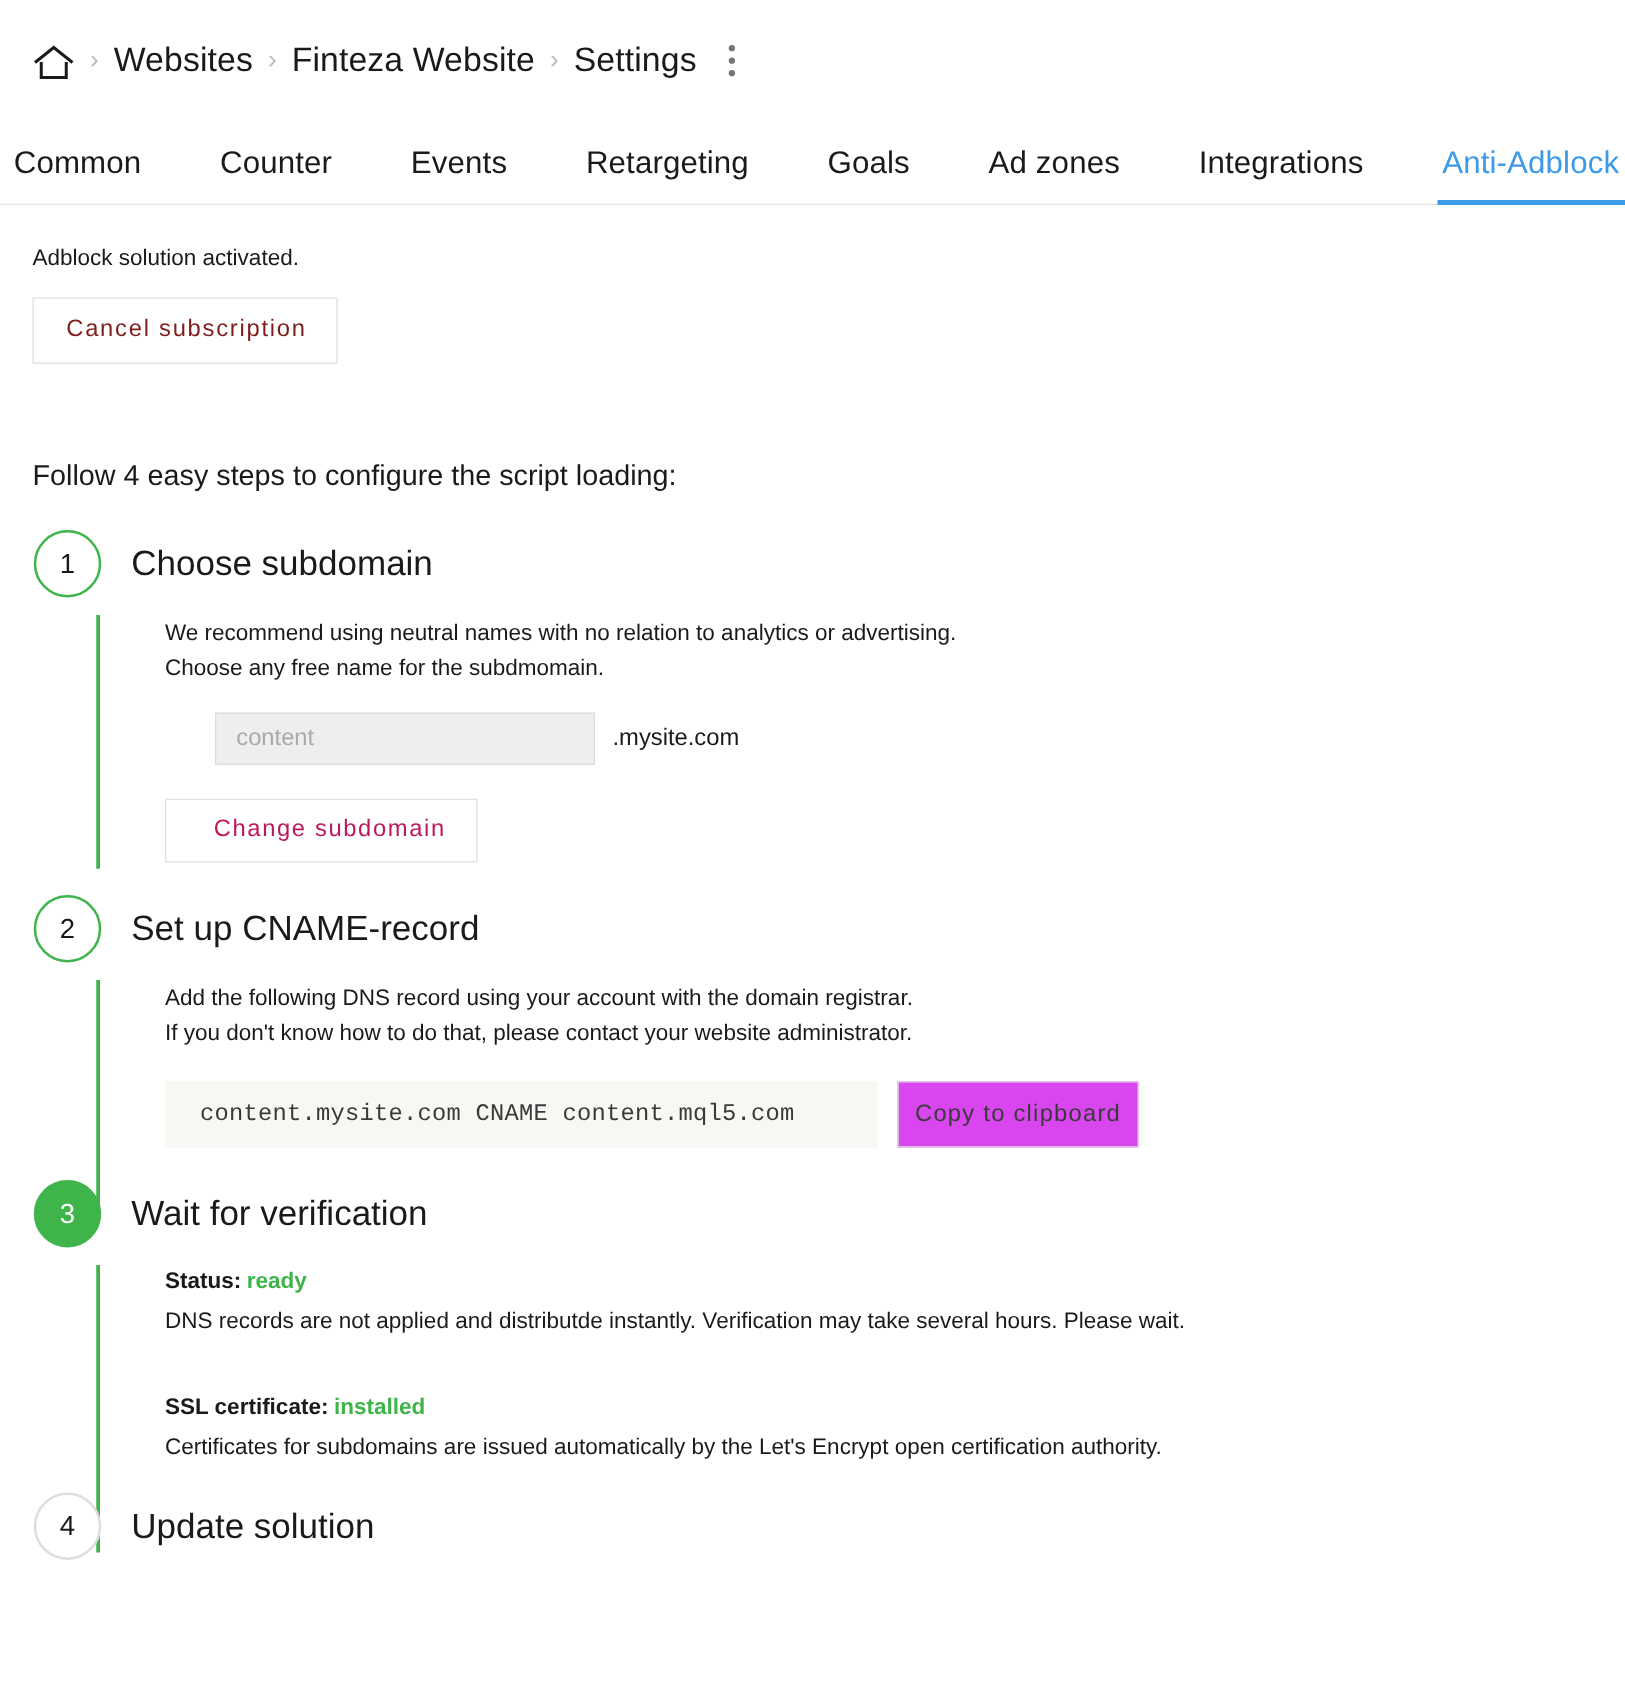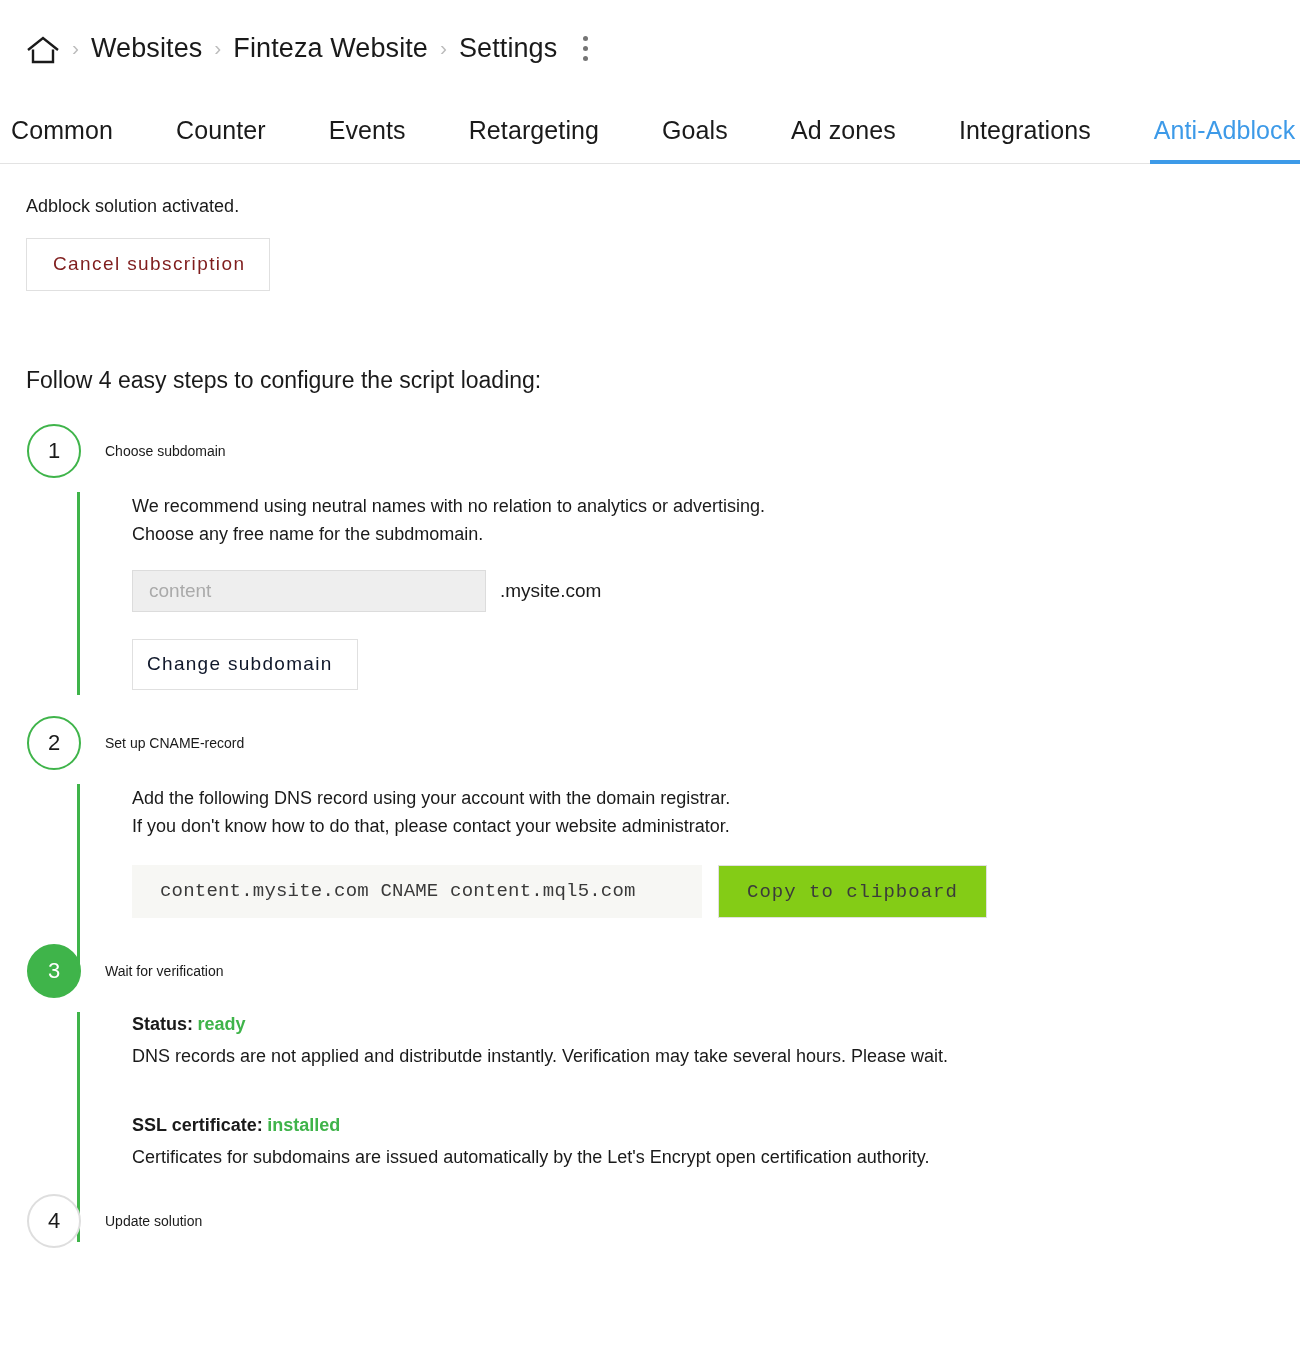--- a/index.html
+++ b/index.html
@@ -168,21 +168,21 @@
     border: 2px solid #dedede;
     color: #1a1a1a;
   }
   .connector {
     position: absolute;
     left: 51px;
     width: 3px;
     background: #3fb44a;
   }
   .step-title {
-    font-size: 14px;
+    font-size: 28px;
     color: #1a1a1a;
     line-height: 54px;
     margin: 0;
     font-weight: normal;
   }
   .step-body {
     padding-left: 27px;
     padding-top: 14px;
     padding-bottom: 26px;
   }
@@ -193,47 +193,48 @@
     color: #1a1a1a;
   }
 
   
   .subdomain-row {
     display: flex;
     align-items: center;
     margin-top: 22px;
   }
   .subdomain-input {
-    width: 354px;
+    width: 304px;
     height: 42px;
     box-sizing: border-box;
     background: #eeeeee;
     border: 1px solid #dcdcdc;
     font-family: "Liberation Sans", sans-serif;
     font-size: 19px;
     color: #333;
     padding: 0 16px;
     outline: none;
+    margin-left: 40px;
   }
   .subdomain-input::placeholder { color: #aaaaaa; }
   .suffix {
     font-size: 19px;
     color: #1a1a1a;
     margin-left: 14px;
   }
   .plain-btn {
     margin-top: 27px;
     display: inline-block;
     border: 1px solid #e0e0e0;
     background: #fff;
-    color: #0f172a;
+    color: #be185d;
     font-family: "Liberation Sans", sans-serif;
     font-size: 19px;
     letter-spacing: 1.3px;
-    padding: 13px 24px 14px 14px;
+    padding: 13px 24px 14px 38px;
     cursor: pointer;
   }
 
   
   .cname-row {
     display: flex;
     align-items: stretch;
     margin-top: 25px;
   }
   .cname-box {
@@ -242,26 +243,26 @@
     font-size: 19px;
     color: #3a3a3a;
     padding: 15px 26px 16px 28px;
     width: 570px;
     box-sizing: border-box;
     letter-spacing: 0.2px;
   }
   .copy-btn {
     margin-left: 16px;
     border: 1px solid #e0e0e0;
-    background: #84cc16;
+    background: #d946ef;
     color: #3b3b3b;
-    font-family: Liberation Mono, monospace;
+    font-family: Liberation Sans, sans-serif;
     font-size: 19px;
     letter-spacing: 1px;
-    padding: 0 28px;
+    padding: 0 13px;
     cursor: pointer;
   }
 
   
   .status-block { margin-top: 2px; }
   .status-block.second { margin-top: 48px; }
   .status-label {
     font-size: 18px;
     font-weight: bold;
     color: #1a1a1a;

